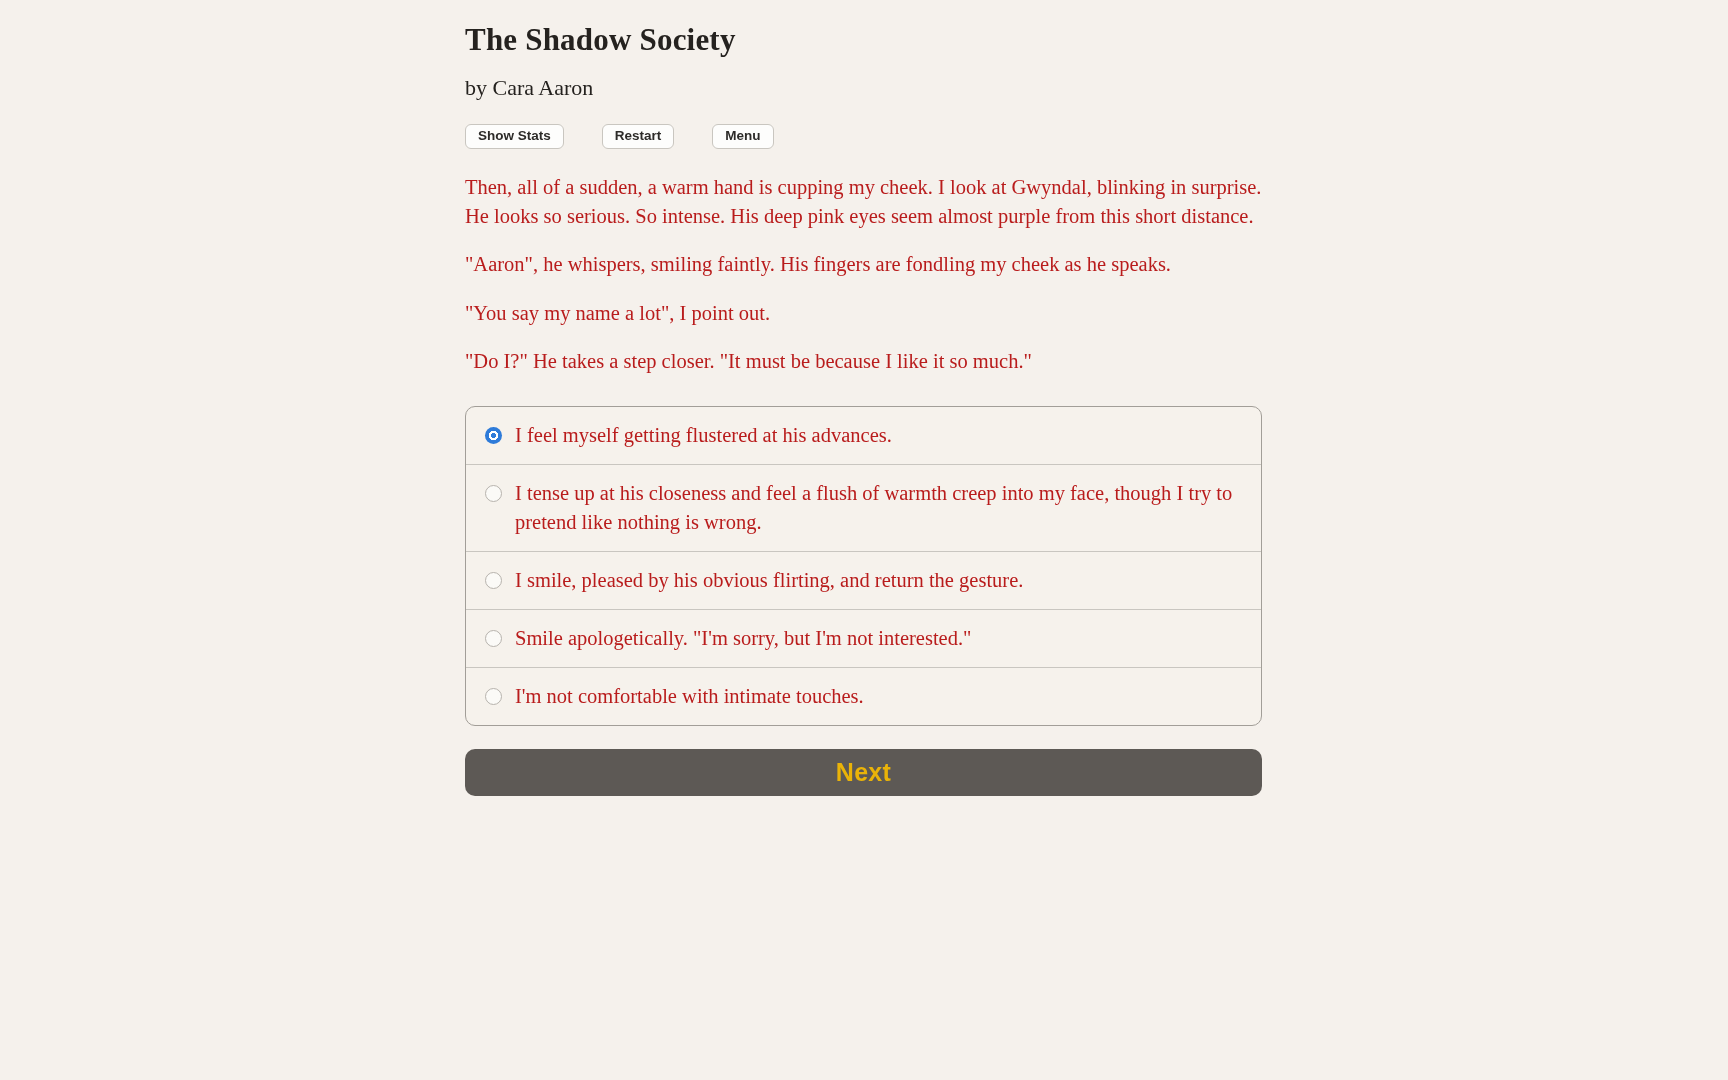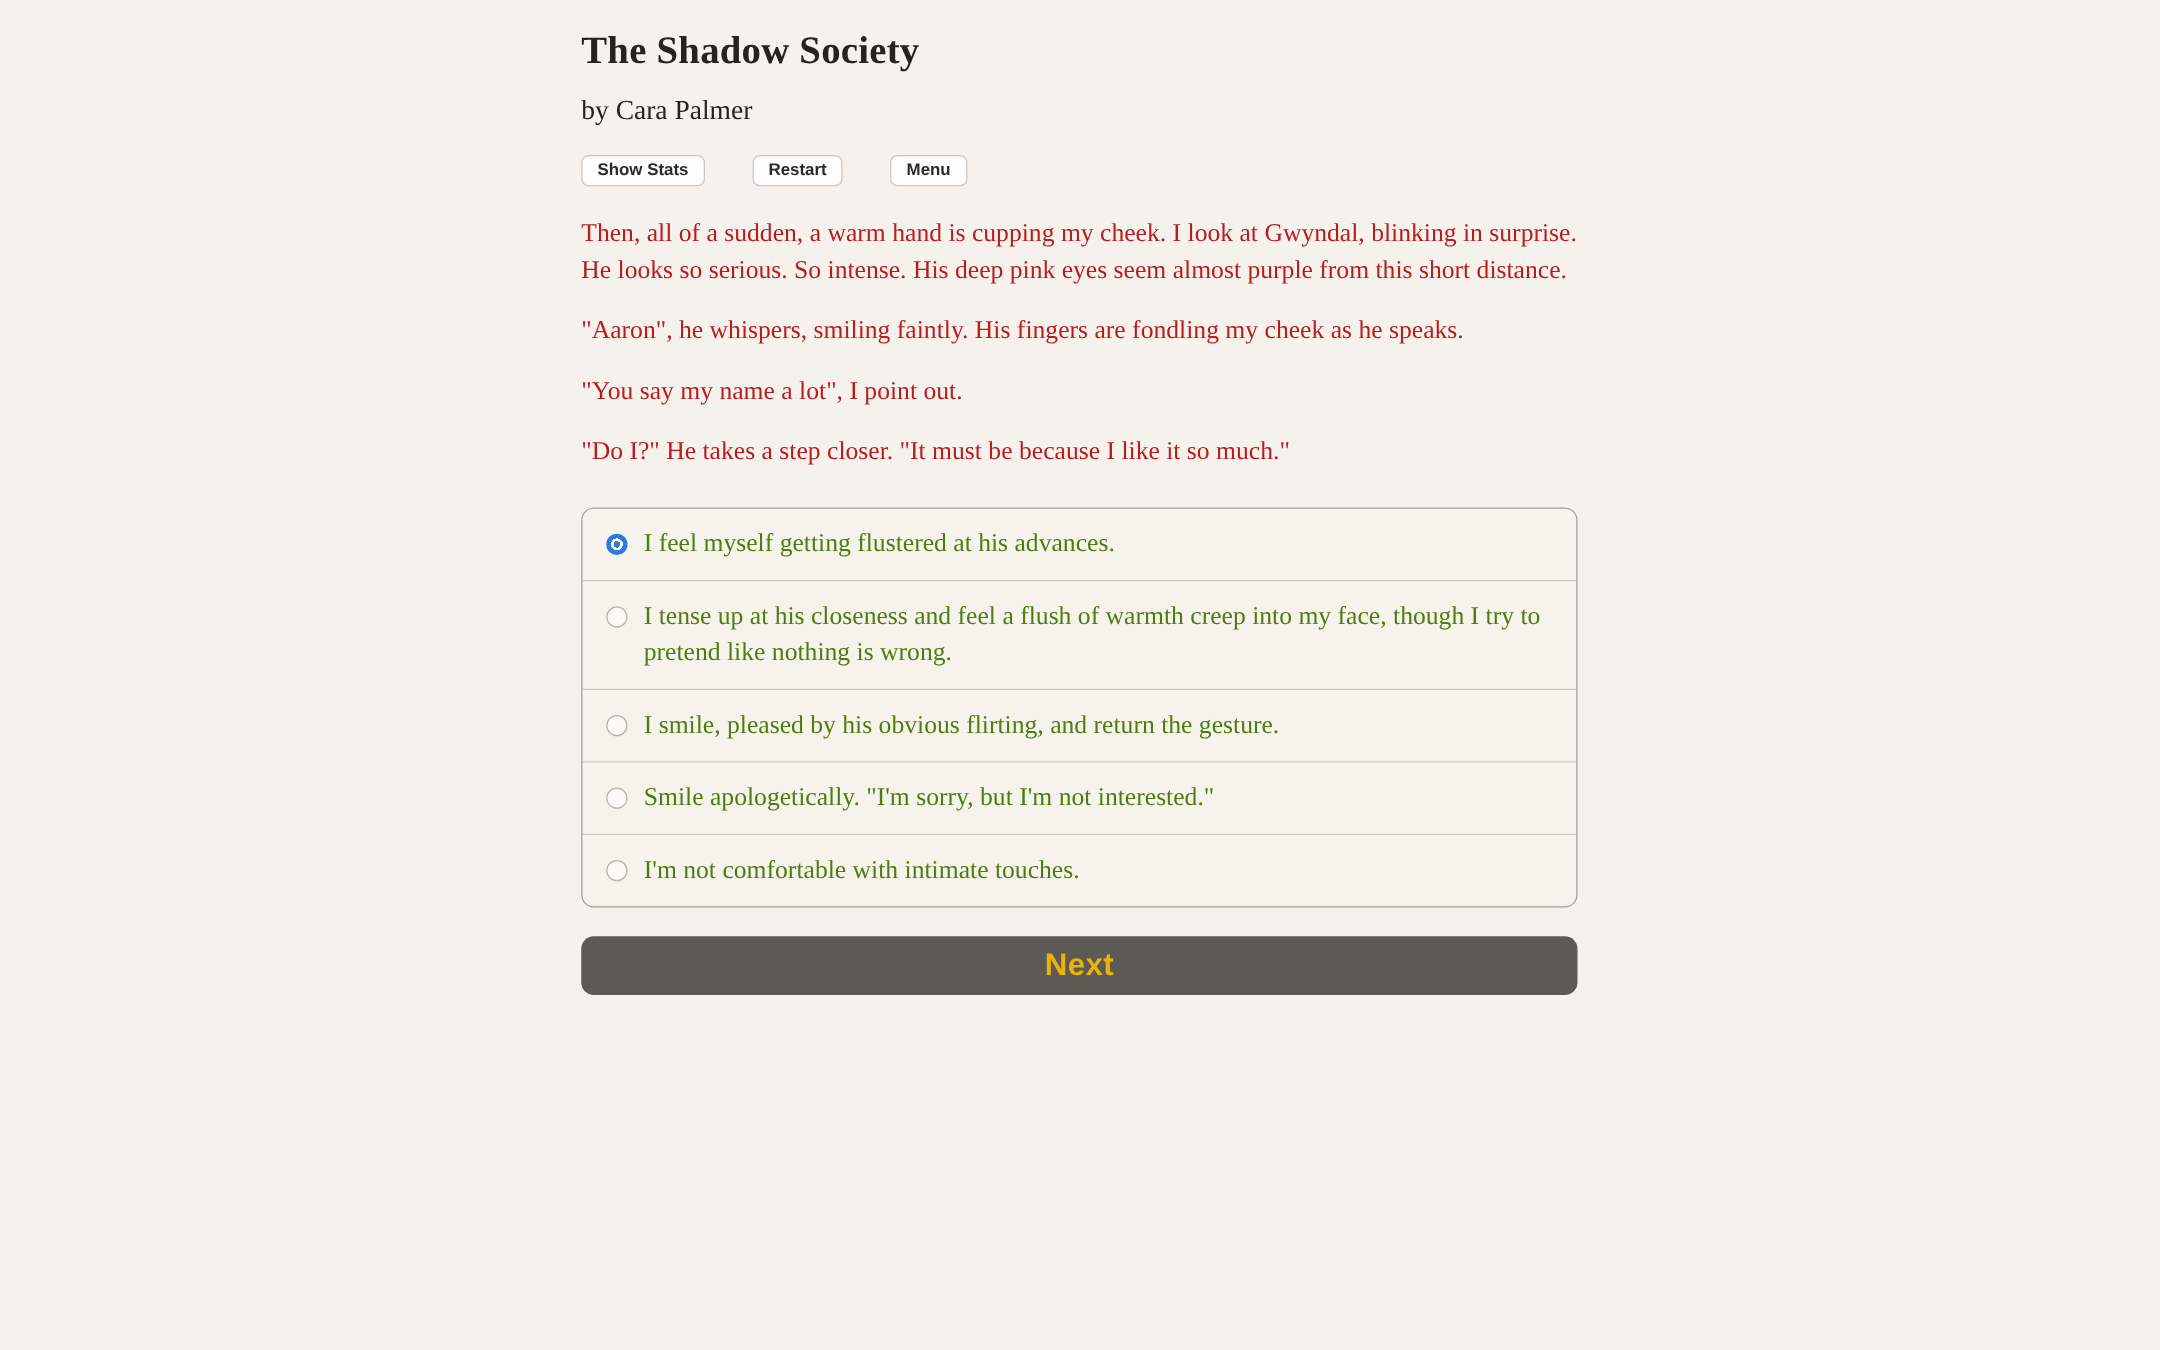--- a/index.html
+++ b/index.html
@@ -86,21 +86,21 @@
   .radio.selected {
     border: none;
     background: radial-gradient(circle at 50% 50%,
       #2e7bd9 0 2.6px,
       #ffffff 2.6px 4.8px,
       #2e7bd9 4.8px 100%);
   }
   .choice-label {
     font-size: 20.5px;
     line-height: 29px;
-    color: #4d7c0f;
+    color: #b91c1c;
   }
   .next-button {
     display: block;
     width: 100%;
     margin-top: 23px;
     height: 47px;
     background: #5d5955;
     border: none;
     border-radius: 10px;
     color: #eab308;
@@ -111,21 +111,21 @@
     cursor: pointer;
   }
 </style>
 </head>
 <body>
 
 <div class="screen">
   <div class="content">
 
     <h1 class="game-title">The Shadow Society</h1>
-    <p class="byline">by Cara Palmer</p>
+    <p class="byline">by Cara Aaron</p>
 
     <div class="toolbar">
       <button>Show Stats</button>
       <button>Restart</button>
       <button>Menu</button>
     </div>
 
     <div class="story">
       <p>Then, all of a sudden, a warm hand is cupping my cheek. I look at Gwyndal, blinking in surprise. He looks so serious. So intense. His deep pink eyes seem almost purple from this short distance.</p>
       <p>"Aaron", he whispers, smiling faintly. His fingers are fondling my cheek as he speaks.</p>

